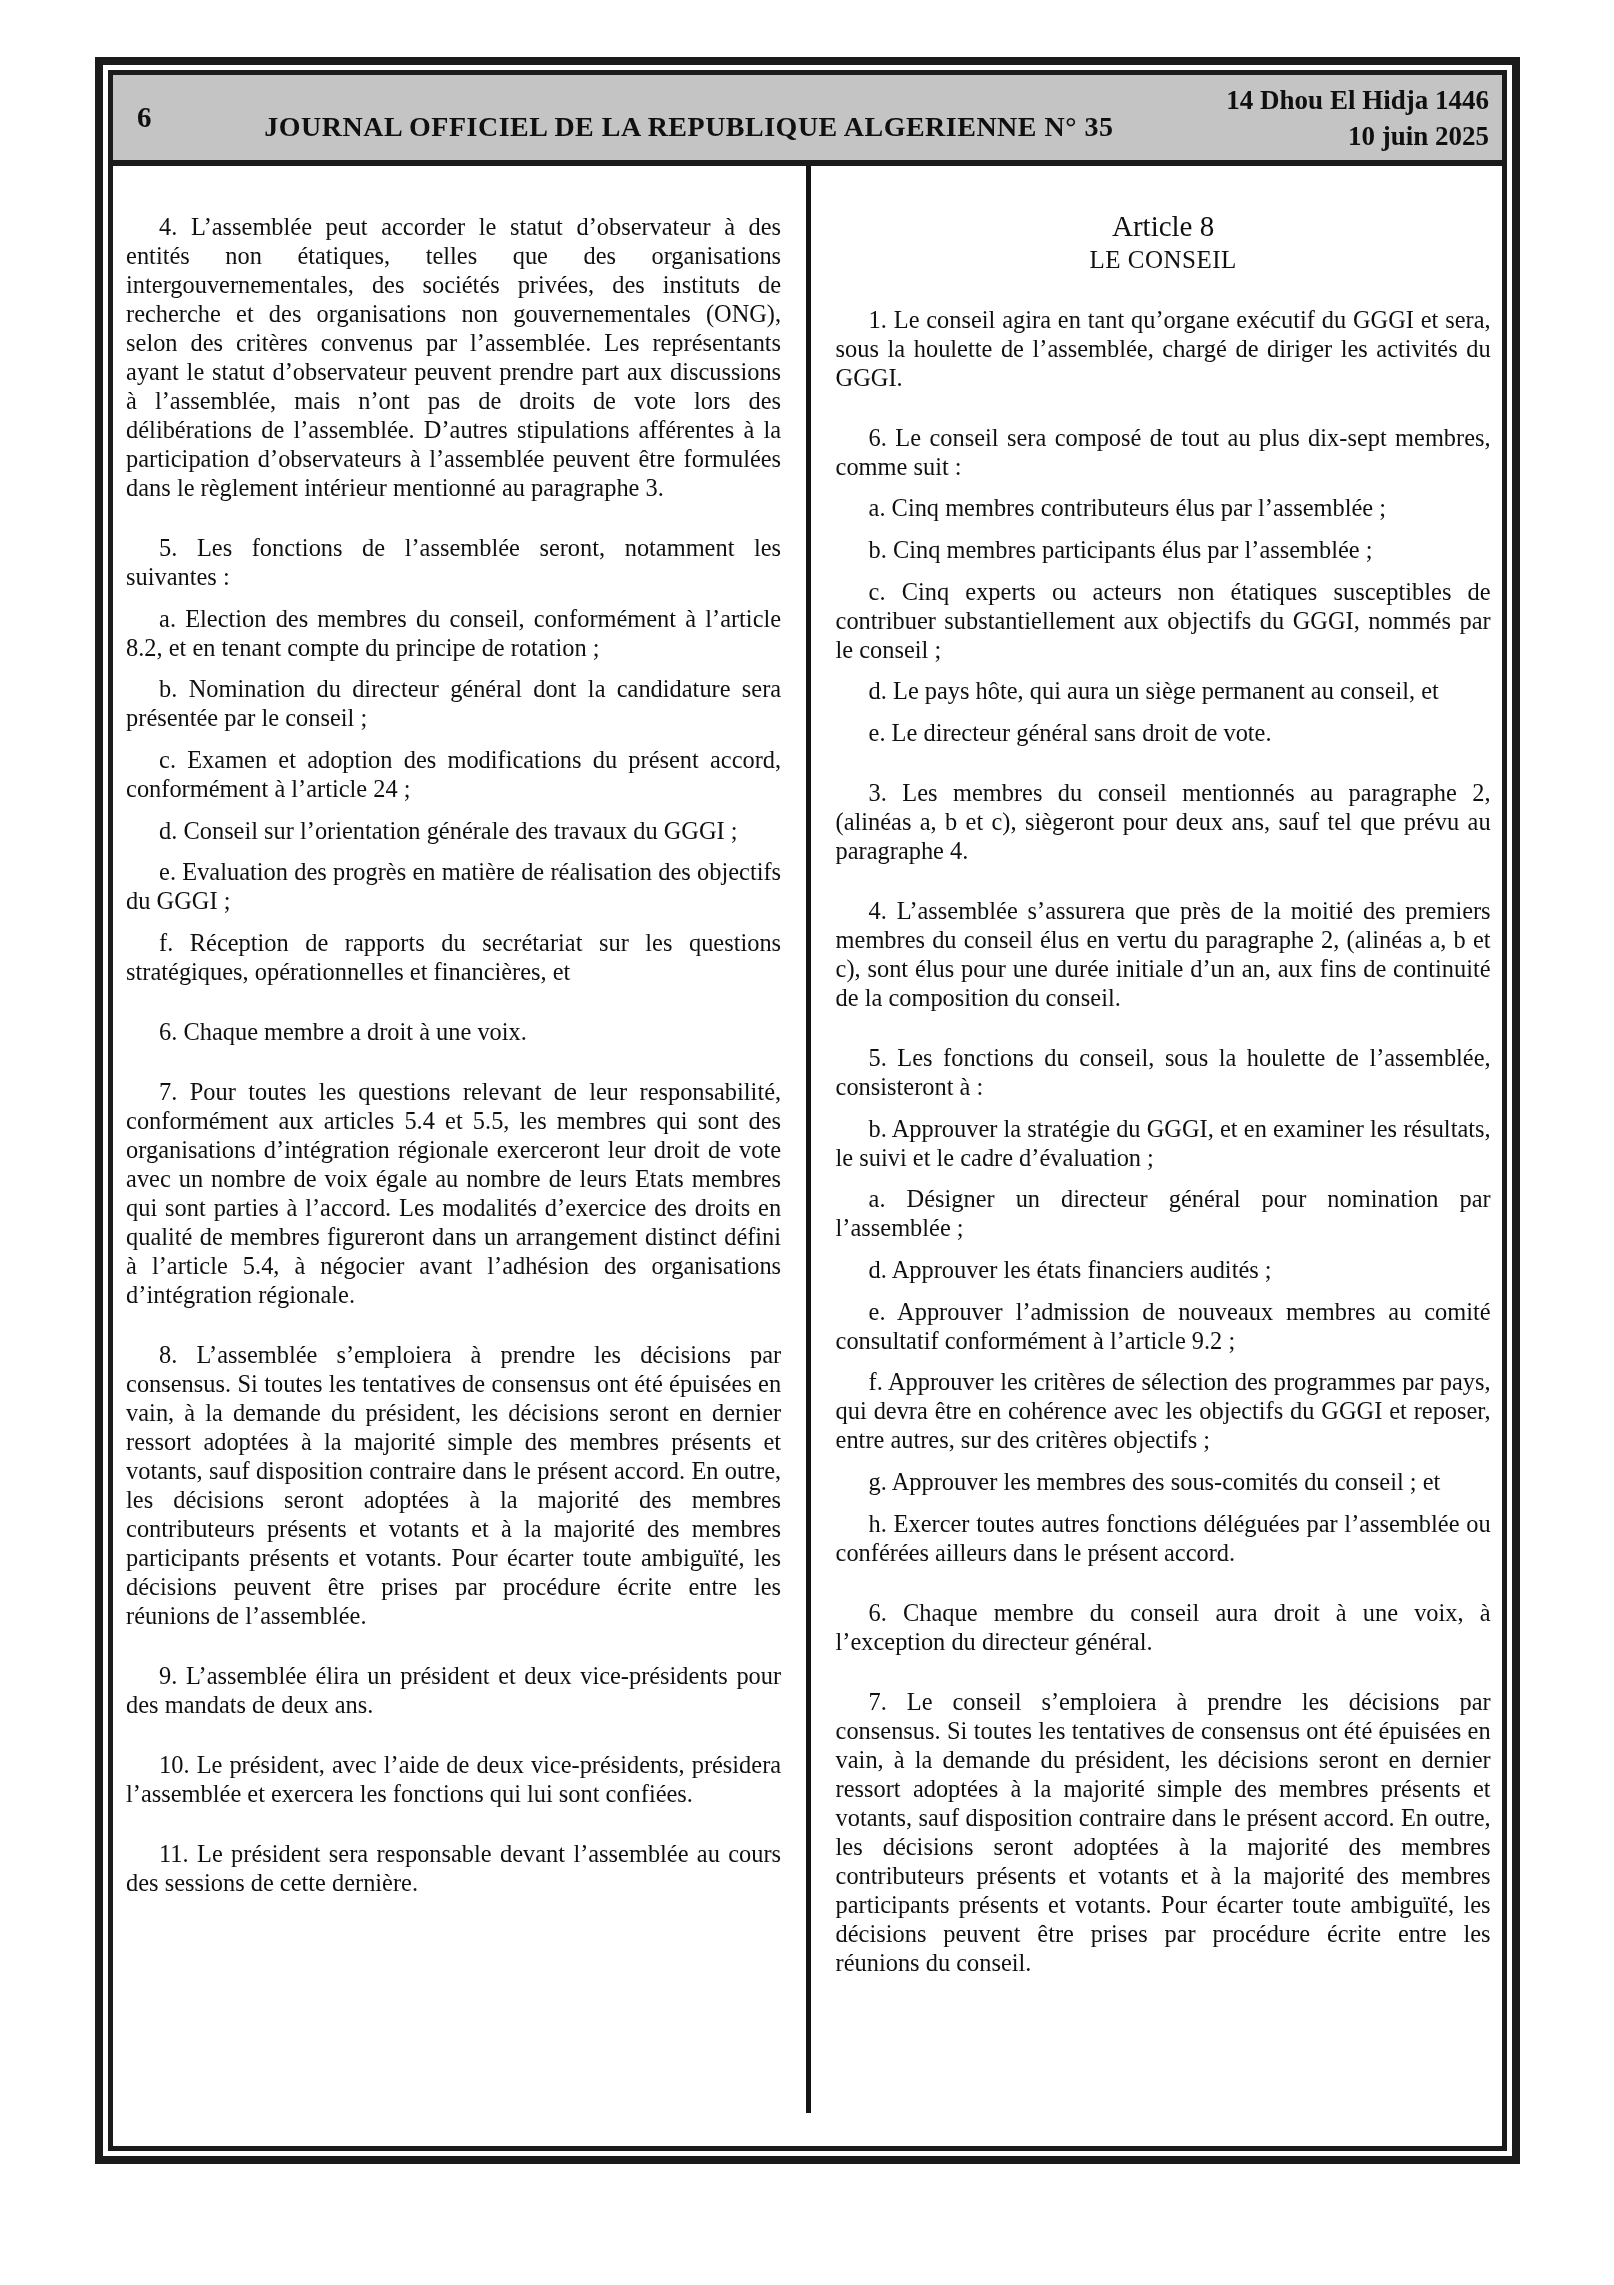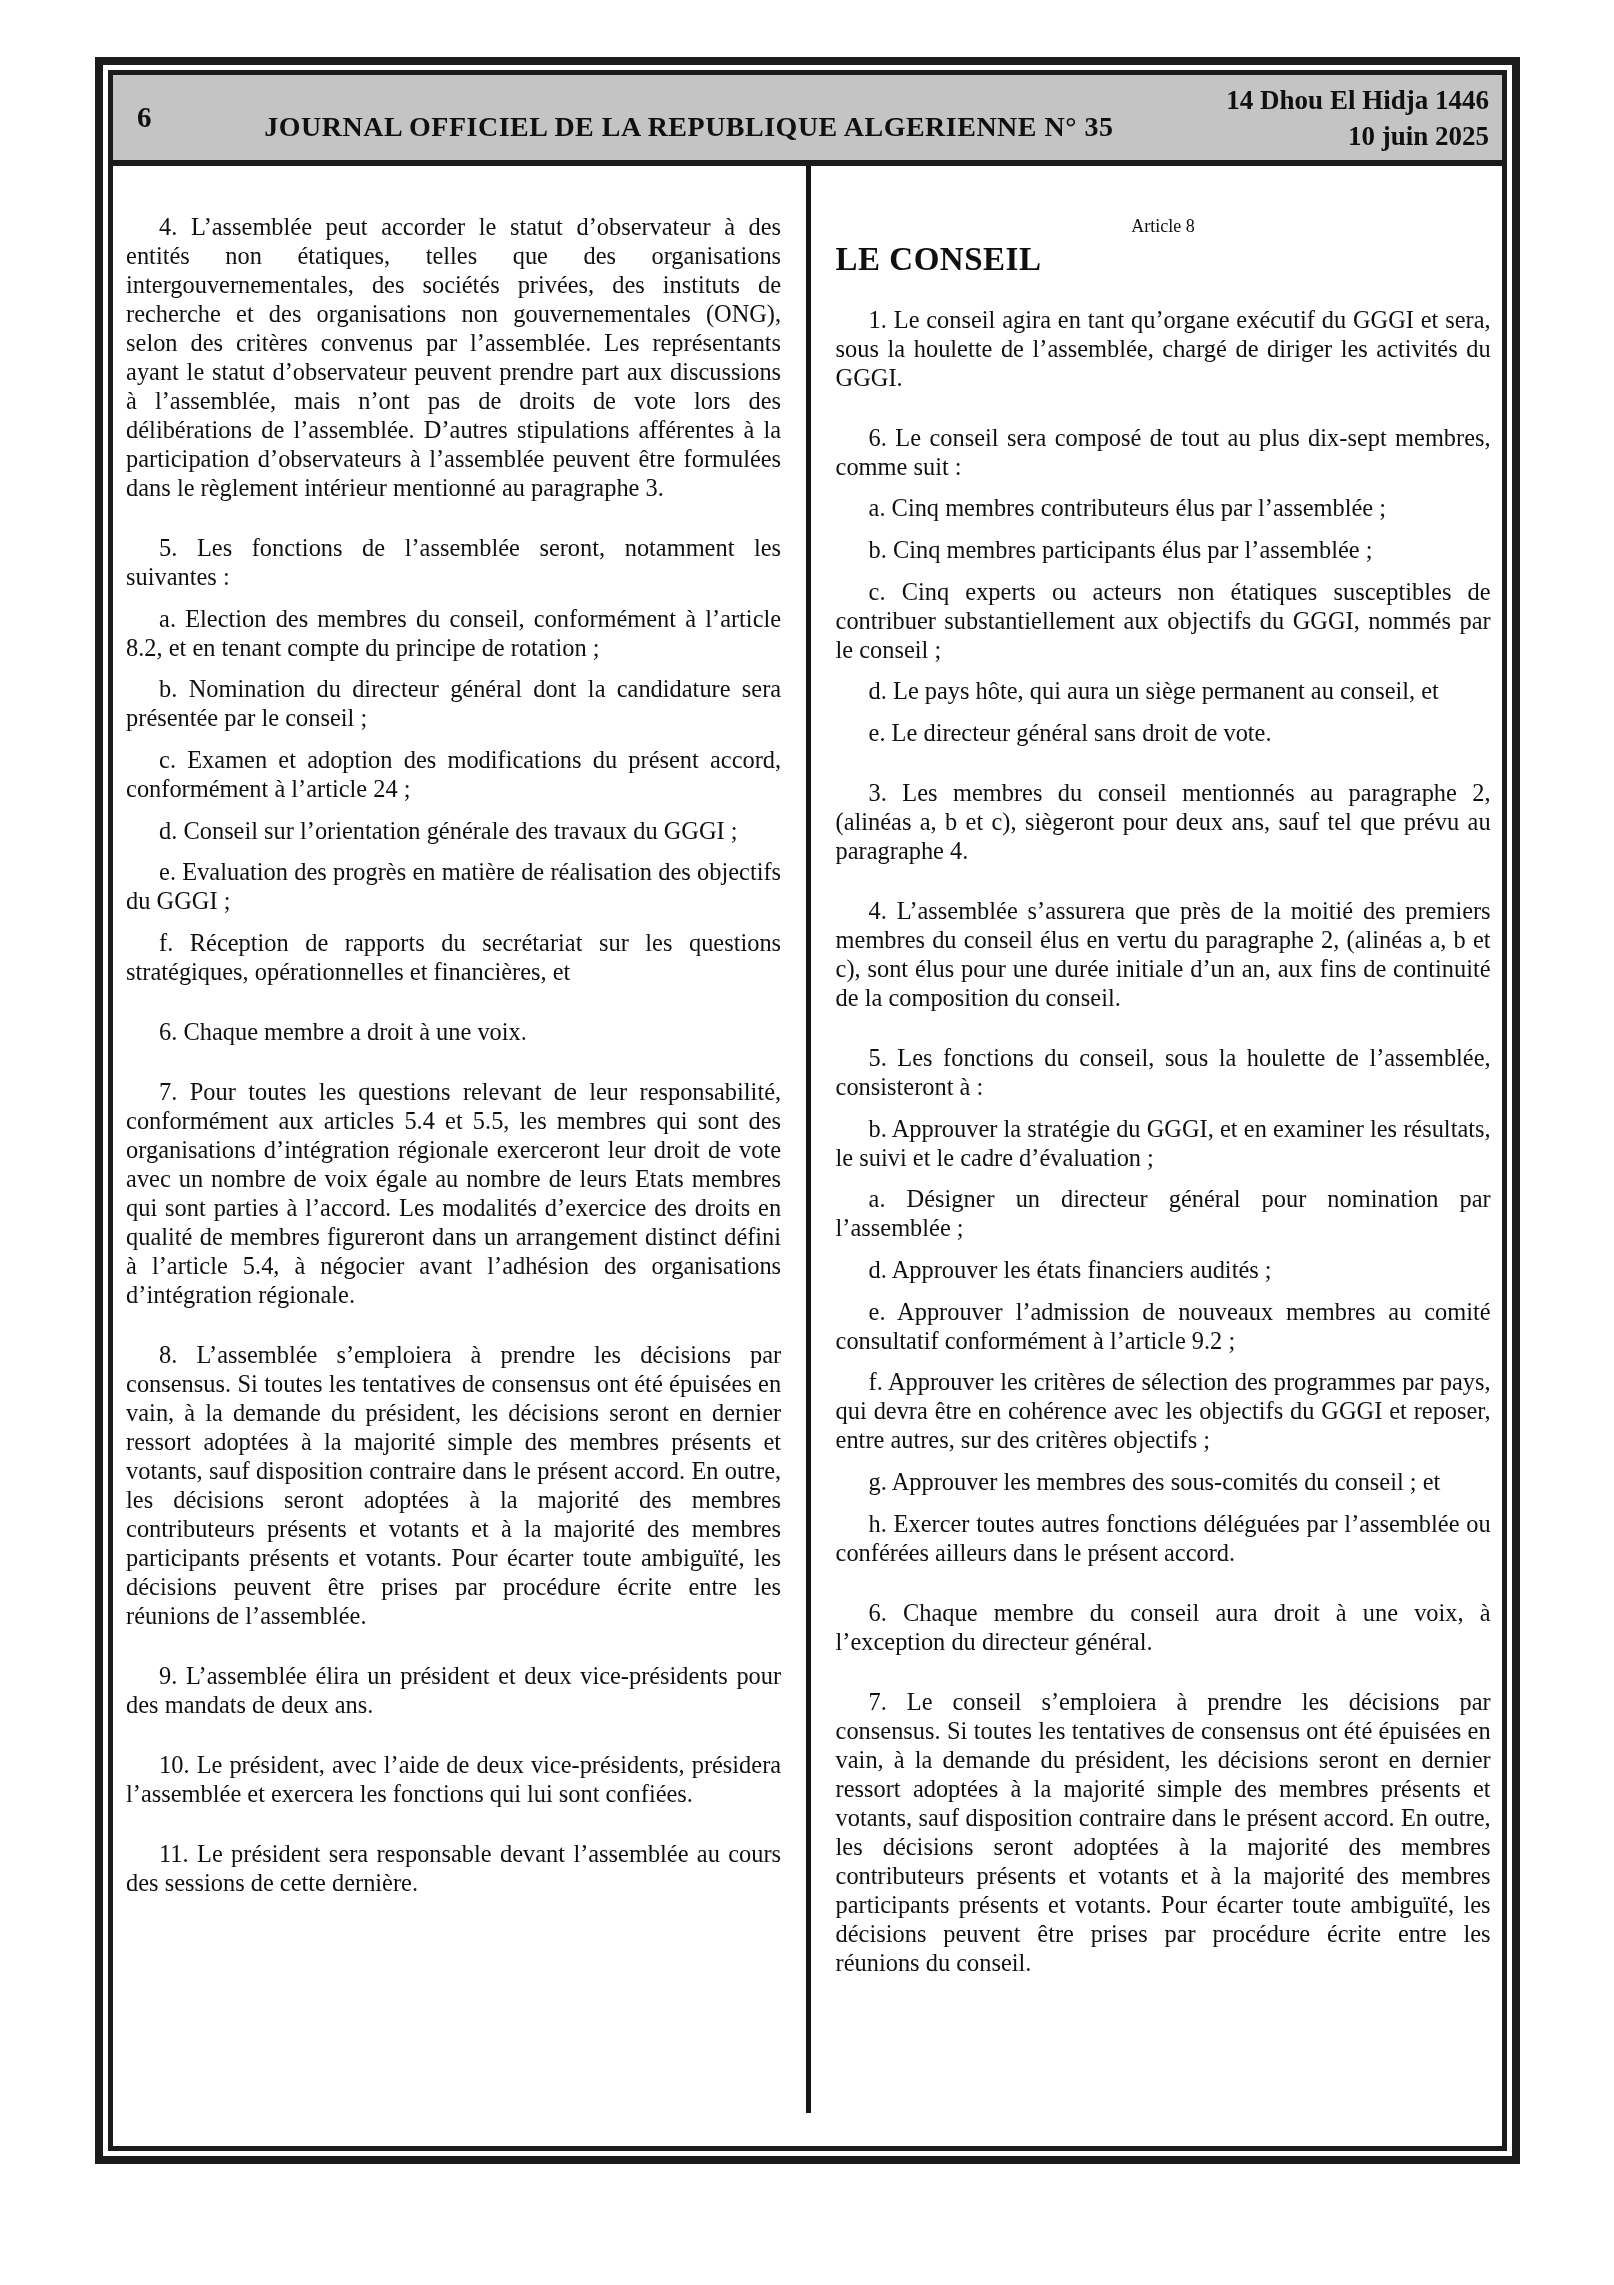--- a/index.html
+++ b/index.html
@@ -70,26 +70,26 @@
     margin:0 25px 33px 25px;
     align-self:stretch;
   }
   .para { margin:0; text-indent:33px; }
   .para.num    { margin-top:31px; }
   .para.letter { margin-top:12.7px; }
   .col > .para:first-child { margin-top:0; }
   .article-heading {
     margin:0 0 3.6px 0;
     text-align:center; text-indent:0;
-    font-size:18px; font-weight:normal;
+    font-size:29px; font-weight:normal;
   }
   .article-subheading {
     margin:0 0 5.4px 0;
-    text-indent:0;
-    font-size:33px; font-weight:bold;
+    text-align:center; text-indent:0;
+    font-size:25px; font-weight:normal;
     letter-spacing:0.5px;
   }
 </style>
 </head>
 <body>
 
 <div class="page">
   <div class="frame-outer">
     <div class="frame-inner">
 

